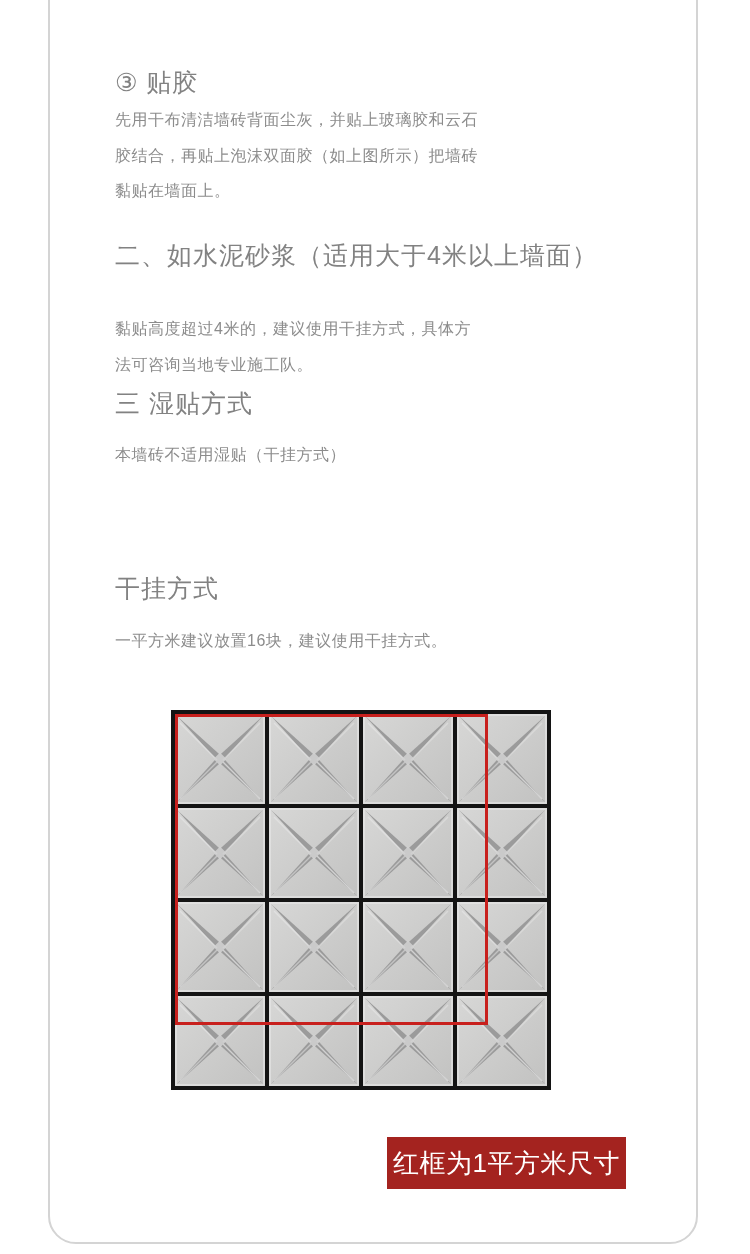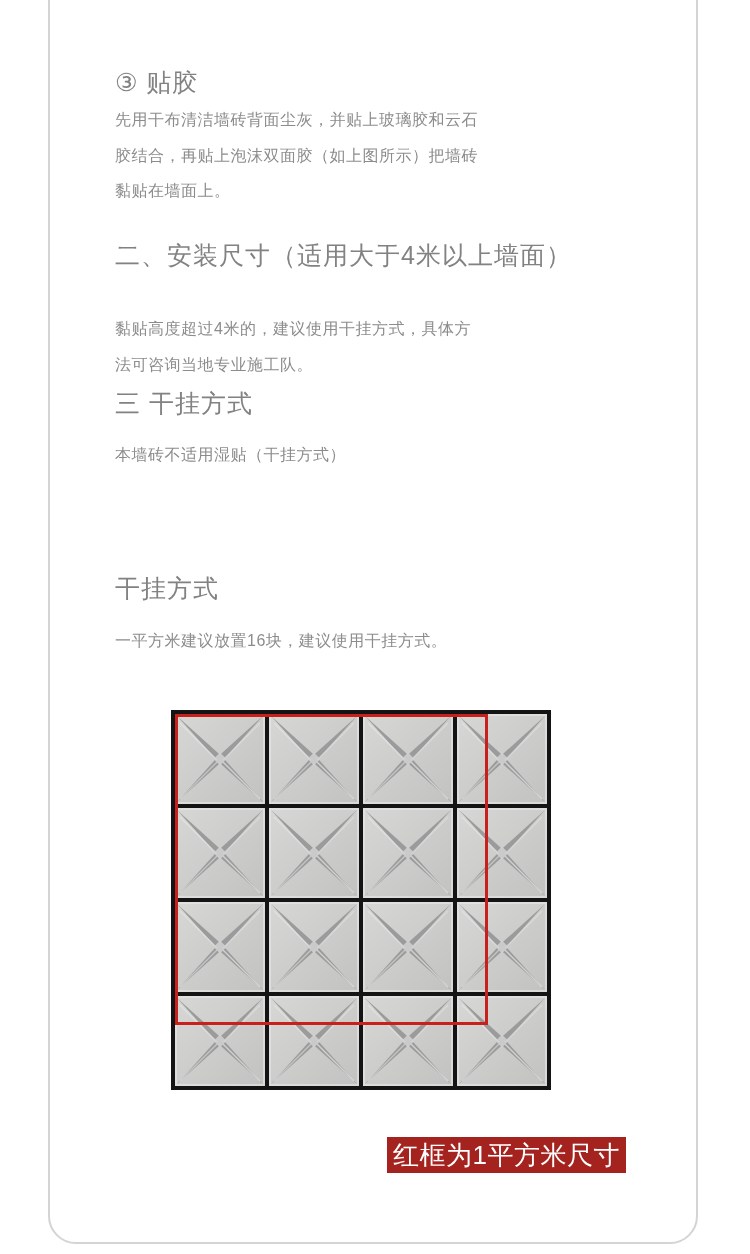--- a/index.html
+++ b/index.html
@@ -23,21 +23,21 @@
   }
   .tile{background:#cbcbcb;position:relative;overflow:hidden;}
   .tile svg{display:block;width:100%;height:100%;}
   .red-frame{
     position:absolute;left:4px;top:4px;width:313px;height:311px;
     box-sizing:border-box;border:3px solid #c8201d;
     pointer-events:none;z-index:5;
   }
   .caption{
     position:absolute;left:387px;top:1137px;height:36px;
-    padding:0 6px;font-size:26px;line-height:36px;letter-spacing:0.5px;
+    padding:8px 6px;font-size:26px;line-height:36px;letter-spacing:0.5px;
     font-weight:500;white-space:nowrap;text-align:center;
   }
   .defs-holder{position:absolute;width:0;height:0;overflow:hidden;}
 </style>
 </head>
 <body>
 
 <svg class="defs-holder" aria-hidden="true">
   <defs>
     <linearGradient id="tileGrad" x1="0" y1="0" x2="1" y2="1">
@@ -47,25 +47,25 @@
   </defs>
 </svg>
 
 <div class="card"></div>
 
 <div class="txt heading" style="top:57px">③ 贴胶</div>
 <div class="txt para" style="top:94px">先用干布清洁墙砖背面尘灰，并贴上玻璃胶和云石
 胶结合，再贴上泡沫双面胶（如上图所示）把墙砖
 黏贴在墙面上。</div>
 
-<div class="txt heading" style="top:230px">二、安装尺寸（适用大于4米以上墙面）</div>
+<div class="txt heading" style="top:230px">二、如水泥砂浆（适用大于4米以上墙面）</div>
 <div class="txt para" style="top:303px">黏贴高度超过4米的，建议使用干挂方式，具体方
 法可咨询当地专业施工队。</div>
 
-<div class="txt heading" style="top:378px">三 干挂方式</div>
+<div class="txt heading" style="top:378px">三 湿贴方式</div>
 <div class="txt para" style="top:429px">本墙砖不适用湿贴（干挂方式）</div>
 
 <div class="txt heading" style="top:563px">干挂方式</div>
 <div class="txt para" style="top:615px">一平方米建议放置16块，建议使用干挂方式。</div>
 
 <div class="tile-grid" style="grid-template-columns: repeat(4, 1fr); grid-template-rows: repeat(4, 1fr); background: rgb(20, 20, 20);">
   <div class="red-frame" style="border-color: rgb(200, 32, 29);"></div>
 <div class="tile" style="background: rgb(194, 194, 193);">
 <svg viewBox="0 0 90 90" preserveAspectRatio="none">
   <rect x="0" y="0" width="90" height="90" fill="url(#tileGrad)"></rect>

